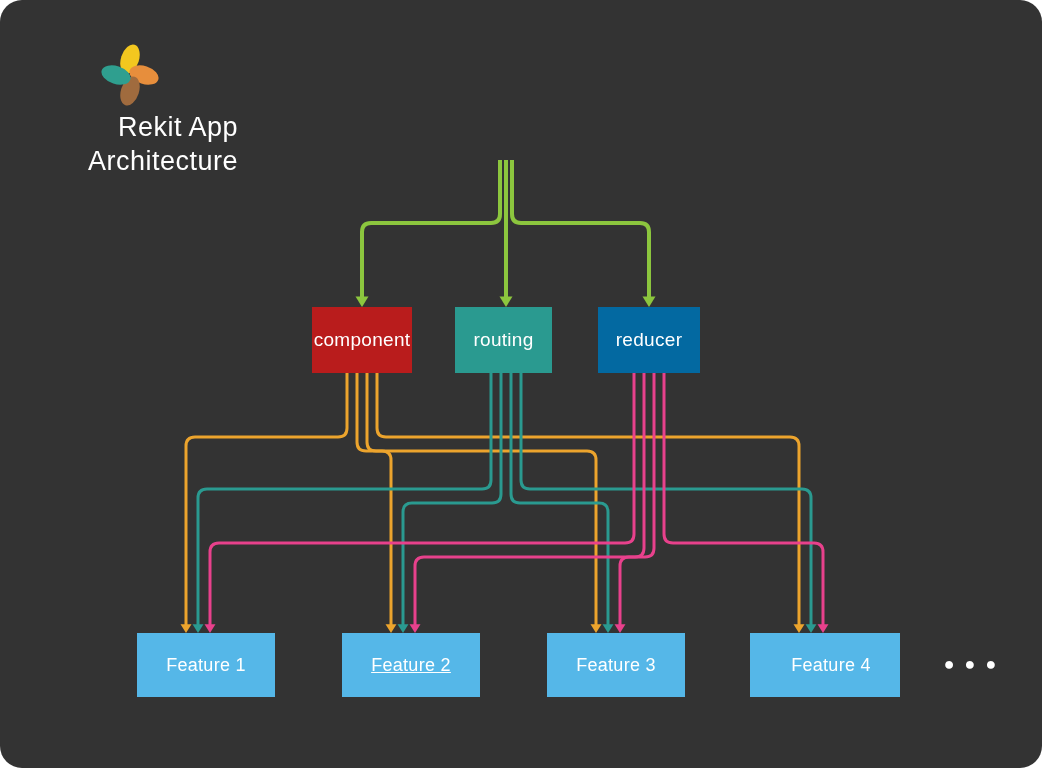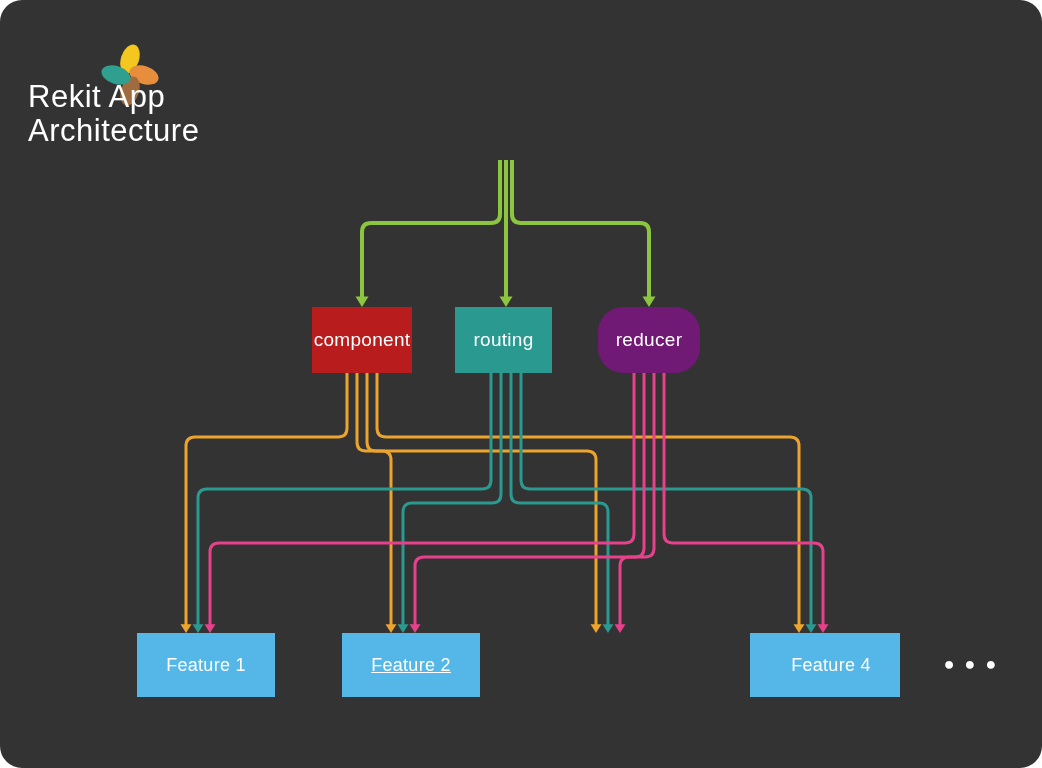--- a/index.html
+++ b/index.html
@@ -23,23 +23,23 @@
   #n-component{left:312px;width:100px;}
   #n-routing{left:455px;width:97px;}
   #n-reducer{left:598px;width:102px;}
   .feature{top:633px;width:138px;height:64px;font-size:18px;letter-spacing:0.3px;}
   #n-feature1{left:137px;}
   #n-feature2{left:342px;text-decoration:underline;}
   #n-feature3{left:547px;}
   #n-feature4{left:750px;padding-left:12px;}
   .logo{position:absolute;left:99px;top:42px;width:62px;height:66px;}
   .title{
-    position:absolute;left:28px;top:80px;width:210px;
-    text-align:left;color:#ffffff;
-    font-size:31px;line-height:34px;letter-spacing:0.5px;
+    position:absolute;left:28px;top:110px;width:210px;
+    text-align:right;color:#ffffff;
+    font-size:27px;line-height:34px;letter-spacing:0.5px;
   }
   .dots{
     position:absolute;left:920px;top:642px;width:100px;height:44px;
     text-align:center;color:#ffffff;
     font-size:18px;line-height:44px;letter-spacing:10px;text-indent:10px;
   }
 </style>
 </head>
 <body>
 
@@ -88,21 +88,22 @@
   </div>
 
   <div class="title">
     <div>Rekit App</div>
     <div>Architecture</div>
   </div>
 
 
   <div class="node module" id="n-component" style="background: #b91c1c;">component</div>
   <div class="node module" id="n-routing" style="background: rgb(42, 154, 144);">routing</div>
-  <div class="node module" id="n-reducer" style="background: #701a75; border-radius: 25px;">reducer</div>
+  <div class="node module" id="n-reducer" style="background: #0369a1;">reducer</div>
 
   <div class="node feature" id="n-feature1" style="background: rgb(85, 183, 232);">Feature 1</div>
   <div class="node feature" id="n-feature2" style="background: rgb(85, 183, 232);">Feature 2</div>
+  <div class="node feature" id="n-feature3" style="background: rgb(85, 183, 232);">Feature 3</div>
   <div class="node feature" id="n-feature4" style="background: rgb(85, 183, 232);">Feature 4</div>
 
   <div class="dots">●●●</div>
 
 </div>
 
 </body></html>

